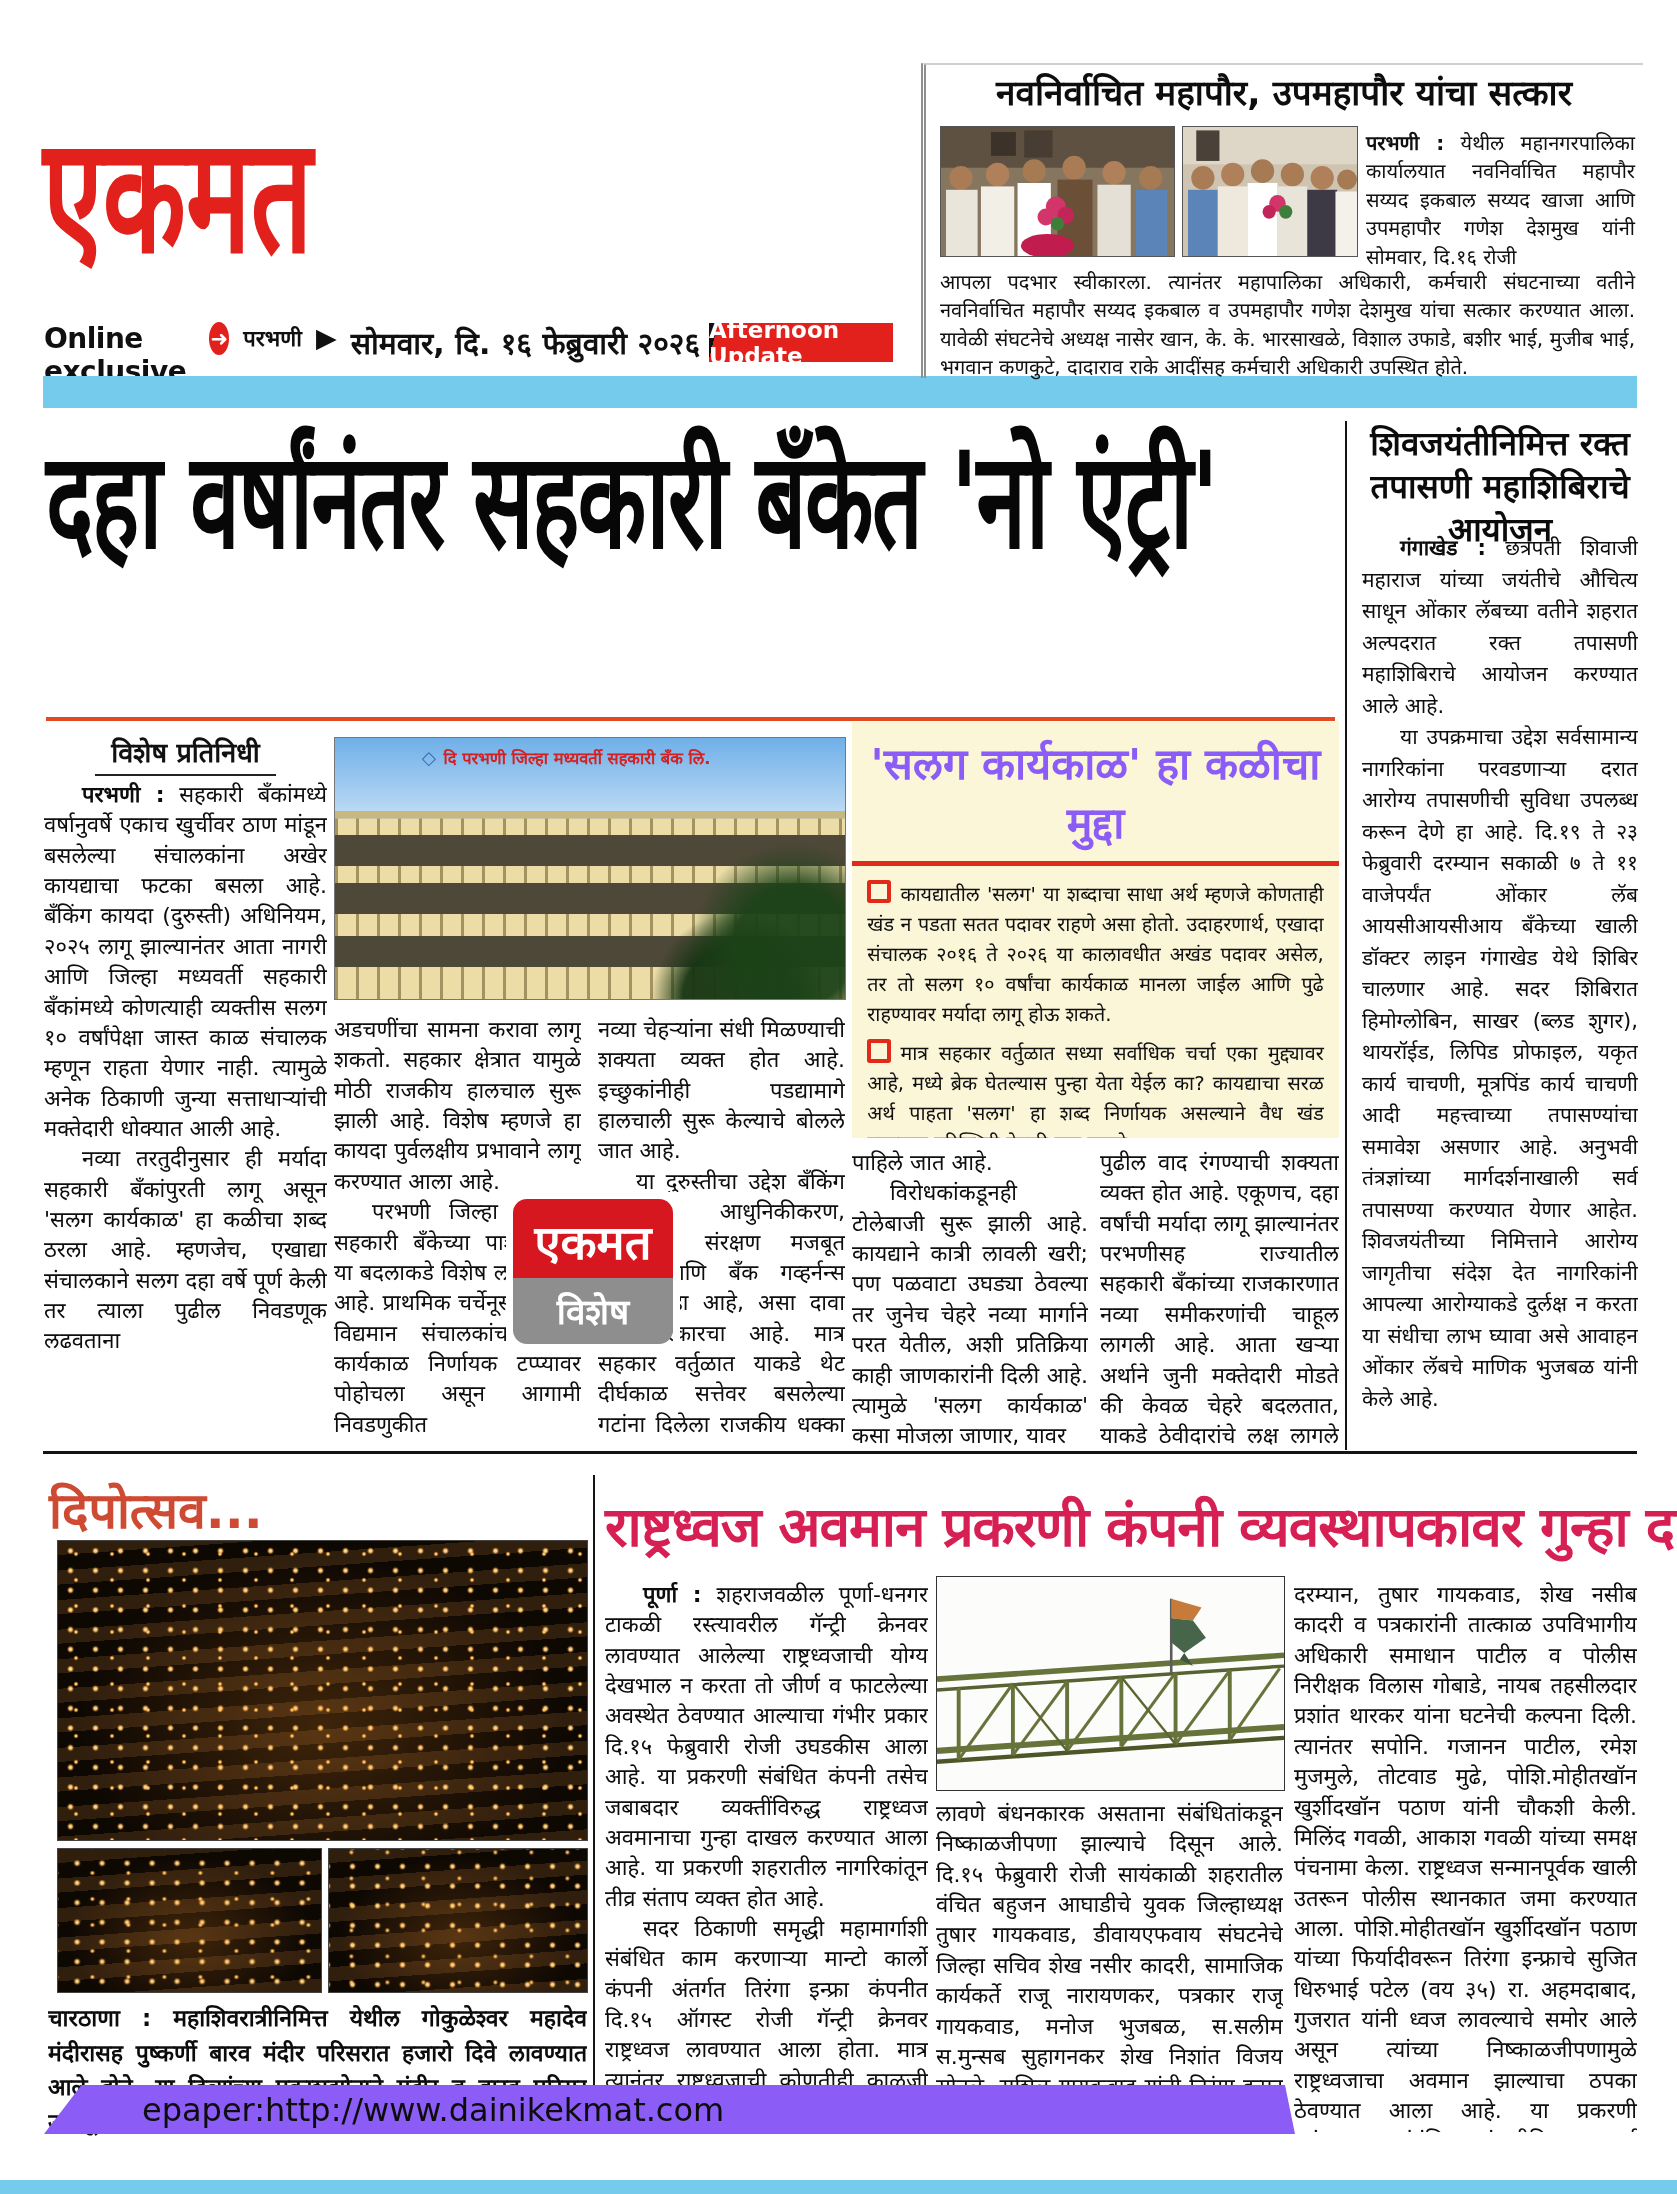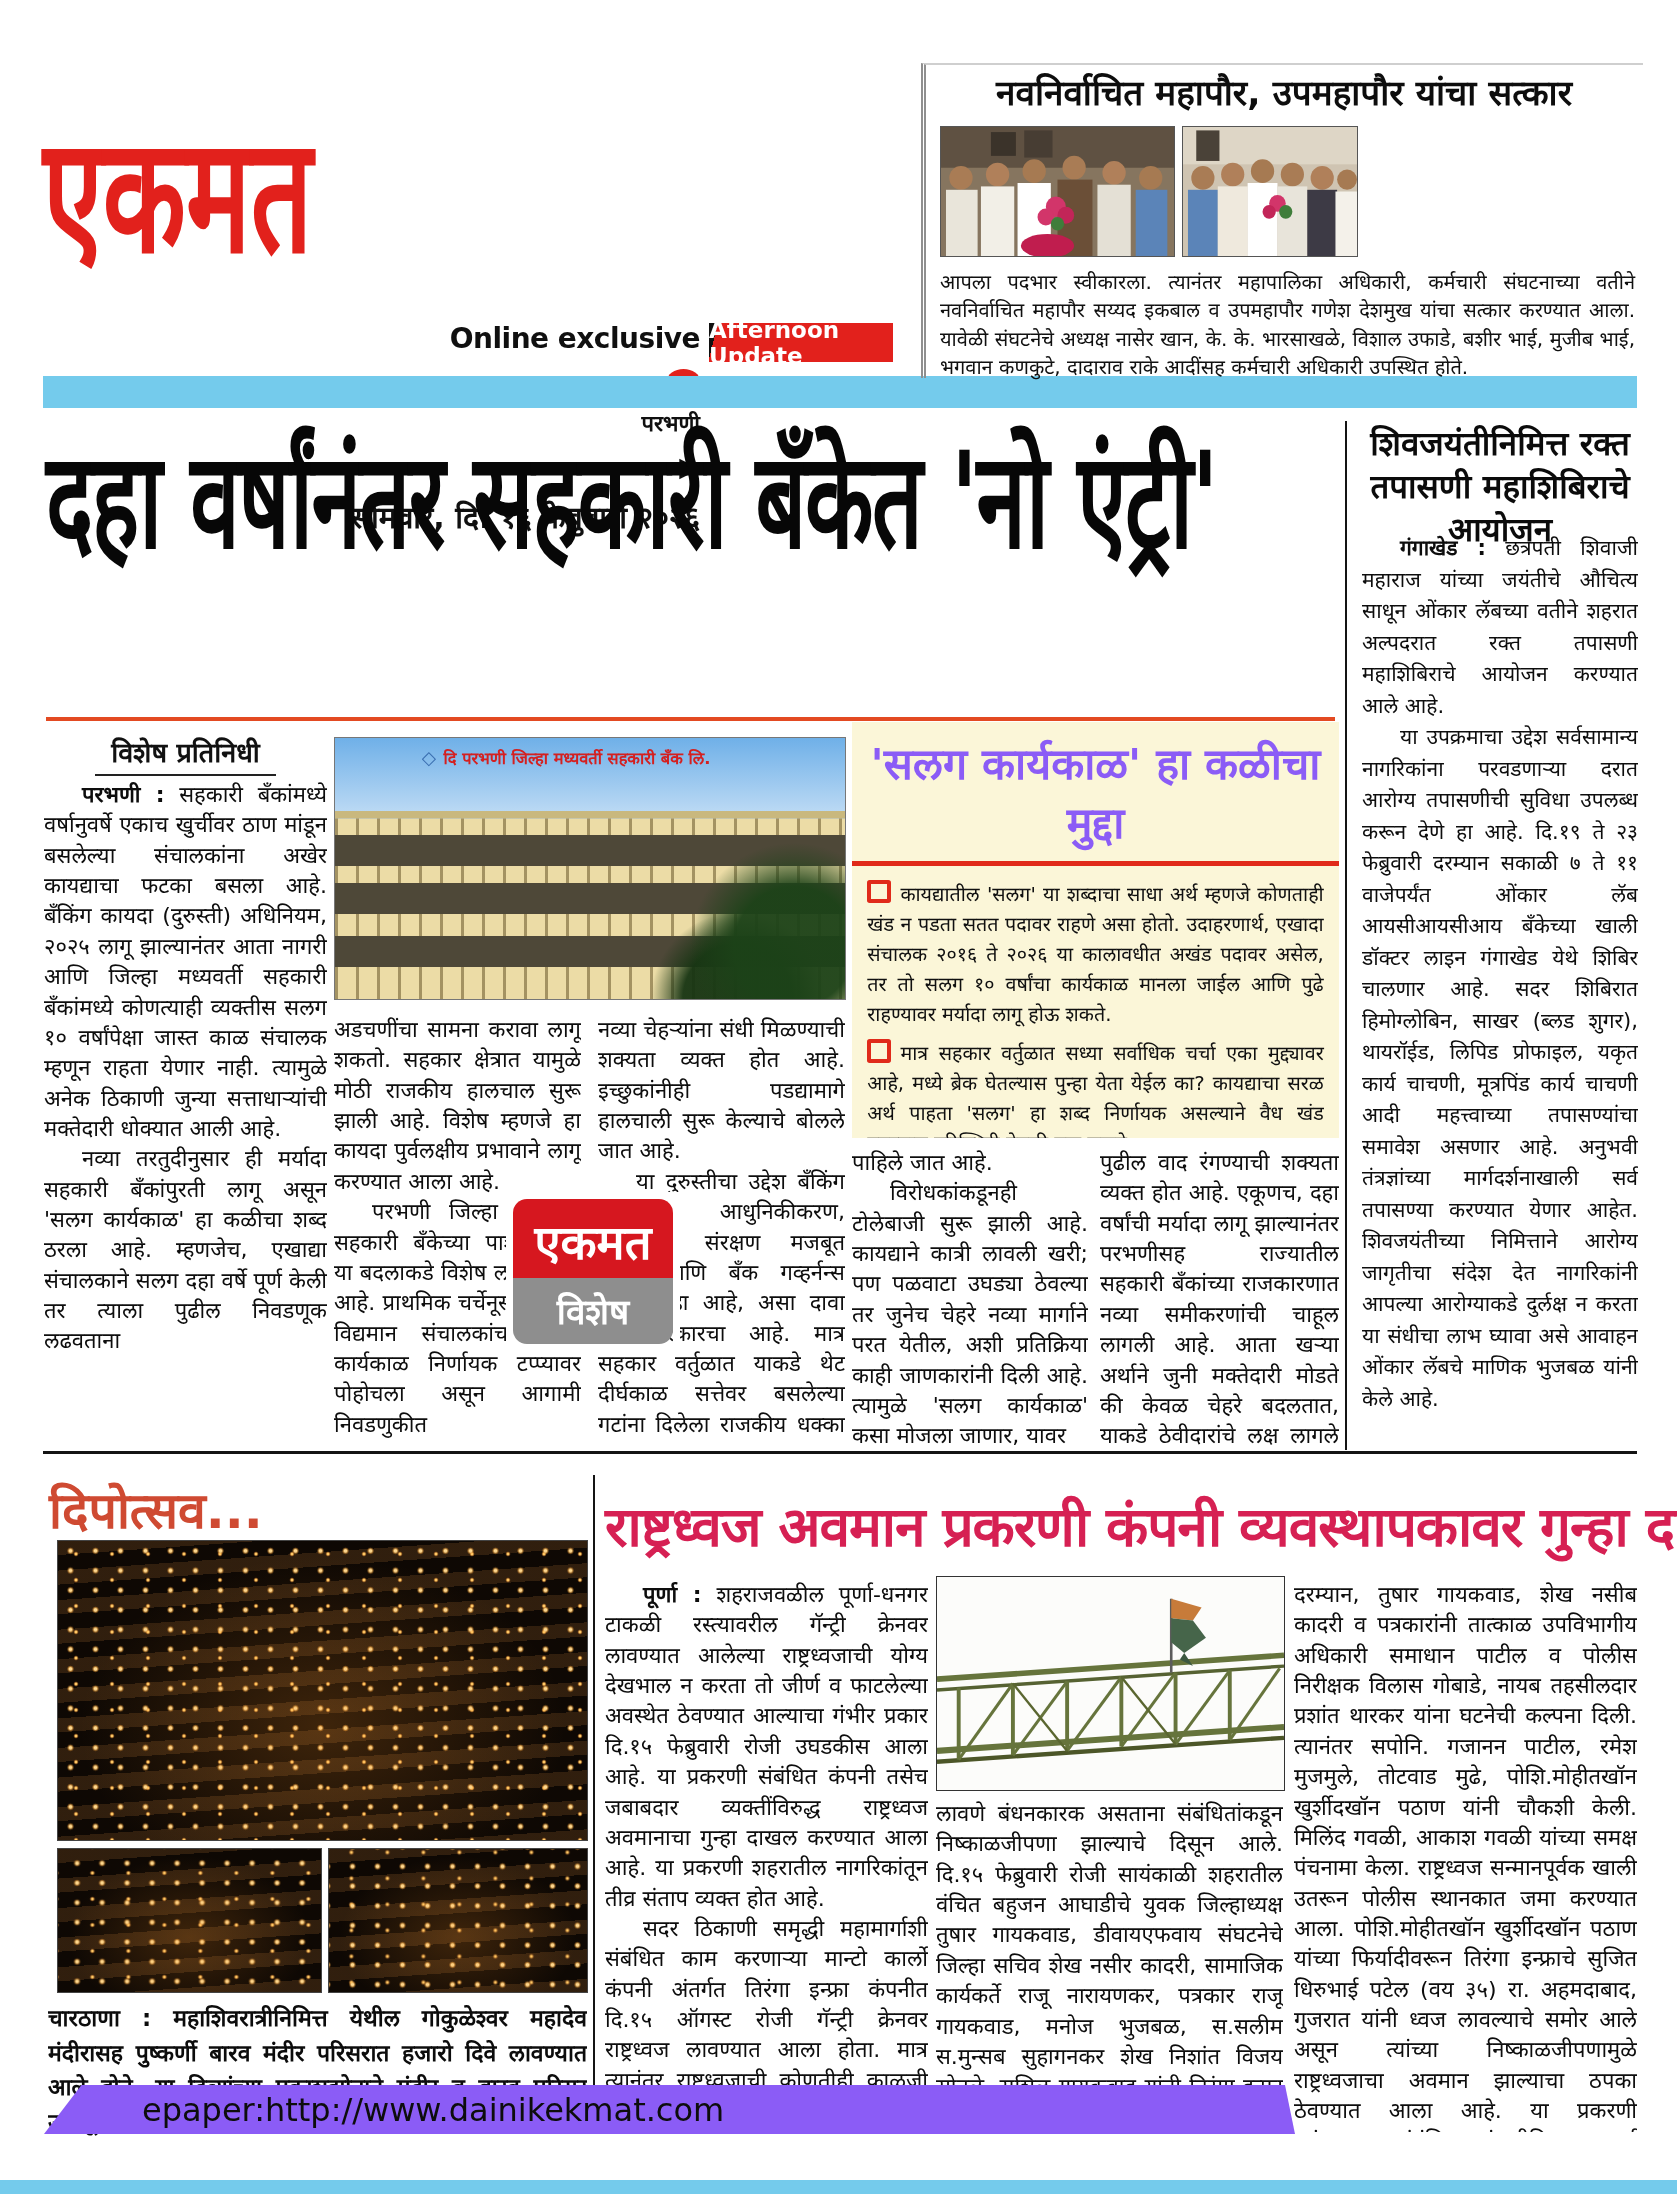--- a/index.html
+++ b/index.html
@@ -6,21 +6,21 @@
   .page{
     position:relative; width:1678px; height:2194px; background:#ffffff;
     font-family:"DejaVu Sans", sans-serif; overflow:hidden; margin:0 auto;
   }
   .abs{position:absolute;}
 
   
   .tagline{font-size:72px; font-weight:700; color:#e2211c; line-height:1.05; white-space:nowrap;}
   .paper-title{font-size:123px; font-weight:700; color:#e2211c; line-height:1;
     transform:scale(.88,1.30); transform-origin:top left; white-space:nowrap;}
-  .dateline{display:flex; align-items:flex-end; gap:14px; height:39px;flex-direction:column;}
+  .dateline{display:flex; align-items:flex-start; gap:14px; height:39px;}
   .online-ex{font-size:28px; font-weight:700; color:#101010; letter-spacing:-0.5px;}
   .arrow-circle{width:33px;height:33px;border-radius:50%;background:#e2211c;color:#fff;
     display:flex;align-items:center;justify-content:center;font-size:21px;font-weight:700;}
   .edition{font-size:22px;font-weight:700;color:#101010;}
   .tri{font-size:27px;color:#101010;}
   .datetext{font-size:30px;font-weight:700;color:#101010;white-space:nowrap;}
   .badge{width:184px;height:39px;color:#fff;font-size:23px;font-weight:700;
     display:flex;align-items:center;justify-content:center;
     background:linear-gradient(104deg,#101010 0 8.7px,#e2211c 8.7px);}
   .blueband{background:#74cbec;}
@@ -171,20 +171,24 @@
         <circle cx="84" cy="30" r="7" fill="#b0805a"></circle>
           <rect x="75" y="37" width="18" height="39" fill="#3d3a45"></rect>
         <circle cx="99" cy="31" r="6" fill="#a67a52"></circle>
           <rect x="92" y="38" width="13" height="38" fill="#f4f1ea"></rect>
         <circle cx="57" cy="45" r="5" fill="#d2356a"></circle>
           <circle cx="62" cy="50" r="4" fill="#3f7d3a"></circle>
           <circle cx="52" cy="50" r="4" fill="#c22558"></circle>
       </svg>
     </div>
 
+    <div class="abs smallbody" style="left:440px;top:64px;width:269px;height:131px;">
+      <span class="lede">परभणी :</span>
+      <span>येथील महानगरपालिका कार्यालयात नवनिर्वाचित महापौर सय्यद इकबाल सय्यद खाजा आणि उपमहापौर गणेश देशमुख यांनी सोमवार, दि.१६ रोजी</span>
+    </div>
     <div class="abs smallbody" style="left:14px;top:203px;width:695px;height:104px;">आपला पदभार स्वीकारला. त्यानंतर महापालिका अधिकारी, कर्मचारी संघटनाच्या वतीने नवनिर्वाचित महापौर सय्यद इकबाल व उपमहापौर गणेश देशमुख यांचा सत्कार करण्यात आला. यावेळी संघटनेचे अध्यक्ष नासेर खान, के. के. भारसाखळे, विशाल उफाडे, बशीर भाई, मुजीब भाई, भगवान कणकुटे, दादाराव राके आदींसह कर्मचारी अधिकारी उपस्थित होते.</div>
   </div>
 
   <div class="abs lead-head" style="left:46px;top:432px;width:1289px;">दहा वर्षांनंतर सहकारी बँकेत 'नो एंट्री'</div>
   <div class="abs redrule" style="left:46px;top:717px;width:1289px;height:4.4px;"></div>
 
   <div class="abs byline-wrap" style="left:44px;top:733px;width:283px;">
     <span class="byline">विशेष प्रतिनिधी</span>
   </div>
   <div class="abs bt" style="left:44px;top:780px;width:283px;height:668px;">

